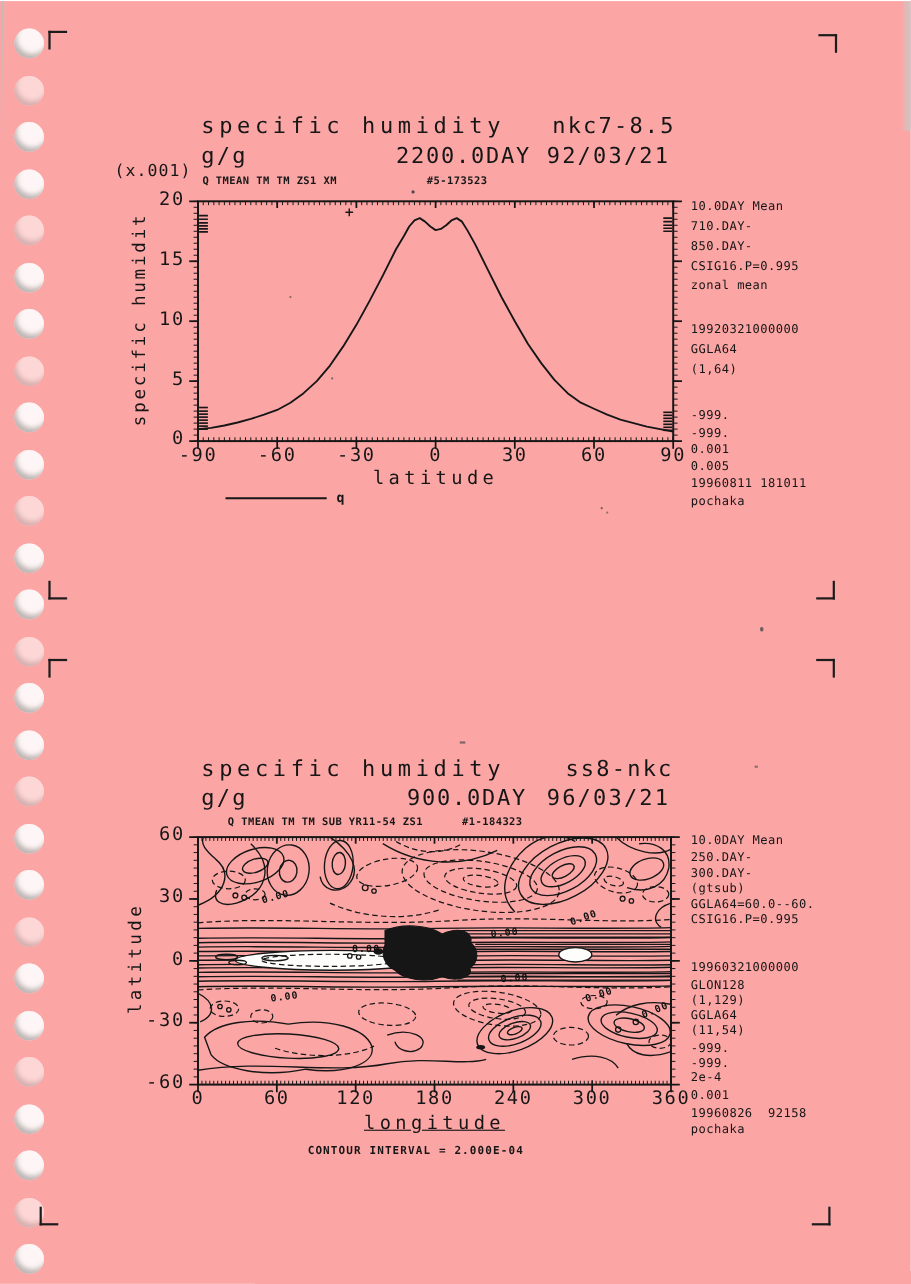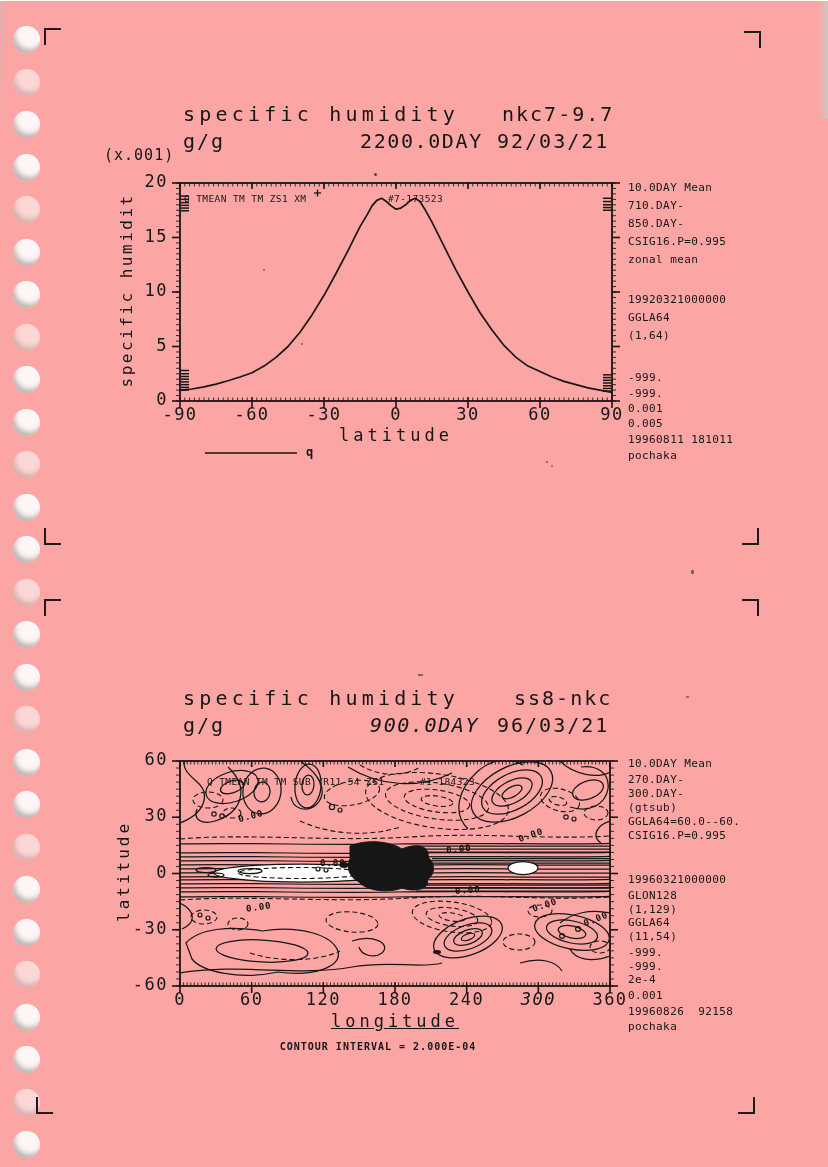--- a/index.html
+++ b/index.html
@@ -3,21 +3,21 @@
 <meta charset="utf-8">
 <style>
   html,body{margin:0;padding:0;}
   body{width:828px;height:1167px;background:#ffffff;position:relative;overflow:hidden;
        font-family:"DejaVu Sans Mono","Liberation Mono",monospace;}
   .paper{position:absolute;left:0;top:1px;width:828px;height:1167px;background:#fca5a5;}
   .lbl{position:absolute;color:#161616;white-space:pre;line-height:1.05;}
   .t20a{font-size:20px;letter-spacing:4.2px;}
   .t20b{font-size:20px;letter-spacing:1.6px;}
   .t20c{font-size:20px;letter-spacing:2px;}
-  .meta{font-size:9.5px;font-weight:normal;letter-spacing:0.4px;margin-top:34px;}
+  .meta{font-size:9.5px;font-weight:bold;letter-spacing:0.4px;}
   .scale{font-size:15px;letter-spacing:1px;}
   .tick{font-size:17px;letter-spacing:1.5px;text-align:center;}
   .ytick{font-size:17px;letter-spacing:1.5px;text-align:right;}
   .axisT{font-size:17px;letter-spacing:4px;text-align:center;}
   .vert{transform:rotate(-90deg);}
   .ann{font-size:11px;letter-spacing:0.4px;}
   .legend{font-size:12px;font-weight:bold;}
   .cint{font-size:10px;font-weight:bold;letter-spacing:1px;text-align:center;}
   .clabel{position:absolute;font-size:9px;font-weight:bold;letter-spacing:1px;color:#111;}
   .crop{position:absolute;width:15px;height:15px;border:0 solid #1c1c1c;}
@@ -855,35 +855,35 @@
         <circle cx="318" cy="868" r="2" fill="none" stroke="#161616" stroke-width="1.2"></circle>
         <circle cx="326" cy="869" r="2" fill="none" stroke="#161616" stroke-width="1.2"></circle>
         <circle cx="200" cy="914" r="2" fill="none" stroke="#161616" stroke-width="1.2"></circle>
         <circle cx="208" cy="917" r="2" fill="none" stroke="#161616" stroke-width="1.2"></circle>
         <circle cx="578" cy="928" r="2.4" fill="none" stroke="#161616" stroke-width="1.2"></circle>
         <circle cx="562" cy="935" r="2.4" fill="none" stroke="#161616" stroke-width="1.2"></circle>
       </g>
     </svg>
 
   <div class="lbl t20a" style="left:183px;top:103px;">specific humidity</div>
-  <div class="lbl t20c" style="left:502px;top:103px;">nkc7-9.7</div>
+  <div class="lbl t20c" style="left:502px;top:103px;">nkc7-8.5</div>
   <div class="lbl t20c" style="left:183px;top:130px;">g/g</div>
   <div class="lbl t20b" style="left:360px;top:130px;text-align:right;">2200.0DAY</div>
   <div class="lbl t20c" style="left:497px;top:130px;">92/03/21</div>
   <div class="lbl meta" style="left:184px;top:159px;">Q TMEAN TM TM ZS1 XM</div>
-  <div class="lbl meta" style="left:388px;top:159px;">#7-173523</div>
+  <div class="lbl meta" style="left:388px;top:159px;">#5-173523</div>
   <div class="lbl scale" style="left:104px;top:147px;">(x.001)</div>
   <div class="lbl axisT" style="left:316px;top:426px;width:160px;">latitude</div>
   <div class="lbl axisT vert" style="left:7px;top:281px;width:240px;letter-spacing:2.5px;font-size:16px;">specific humidit</div>
   <div class="lbl legend" style="left:306px;top:445px;">q</div>
 
   <div class="lbl t20a" style="left:183px;top:687px;">specific humidity</div>
   <div class="lbl t20c" style="left:514px;top:687px;">ss8-nkc</div>
   <div class="lbl t20c" style="left:183px;top:714px;">g/g</div>
-  <div class="lbl t20b" style="left:370px;top:714px;font-style:italic;">900.0DAY</div>
+  <div class="lbl t20b" style="left:370px;top:714px;">900.0DAY</div>
   <div class="lbl t20c" style="left:497px;top:714px;">96/03/21</div>
   <div class="lbl meta" style="left:184px;top:742px;padding-left:23px;">Q TMEAN TM TM SUB YR11-54 ZS1</div>
   <div class="lbl meta" style="left:420px;top:742px;">#1-184323</div>
   <div class="lbl axisT" style="left:315px;top:1012px;width:160px;text-decoration:underline;">longitude</div>
   <div class="lbl axisT vert" style="left:4px;top:862px;width:240px;letter-spacing:3px;font-size:16px;">latitude</div>
   <div class="lbl cint" style="left:228px;top:1041px;width:300px;">CONTOUR INTERVAL = 2.000E-04</div>
 
   <div id="labels">
       <div class="lbl tick" style="left:150px;top:405px;width:60px;">-90</div>
       <div class="lbl tick" style="left:222px;top:405px;width:60px;">-60</div>
@@ -909,29 +909,29 @@
       <div class="lbl ann" style="left:628px;top:387px;">-999.</div>
       <div class="lbl ann" style="left:628px;top:402px;">0.001</div>
       <div class="lbl ann" style="left:628px;top:417px;text-align:right;">0.005</div>
       <div class="lbl ann" style="left:628px;top:433px;">19960811 181011</div>
       <div class="lbl ann" style="left:628px;top:449px;">pochaka</div>
       <div class="lbl tick" style="left:150px;top:990px;width:60px;">0</div>
       <div class="lbl tick" style="left:221.66666666666666px;top:990px;width:60px;">60</div>
       <div class="lbl tick" style="left:293.3333333333333px;top:990px;width:60px;">120</div>
       <div class="lbl tick" style="left:365px;top:990px;width:60px;">180</div>
       <div class="lbl tick" style="left:436.66666666666663px;top:990px;width:60px;">240</div>
-      <div class="lbl tick" style="left:508.33333333333337px;top:990px;width:60px;font-style:italic;">300</div>
+      <div class="lbl tick" style="left:508.33333333333337px;top:990px;width:60px;">300</div>
       <div class="lbl tick" style="left:580px;top:990px;width:60px;">360</div>
       <div class="lbl ytick" style="left:112px;top:750px;width:56px;">60</div>
       <div class="lbl ytick" style="left:112px;top:806.25px;width:56px;">30</div>
       <div class="lbl ytick" style="left:112px;top:862.5px;width:56px;">0</div>
       <div class="lbl ytick" style="left:112px;top:918.75px;width:56px;">-30</div>
       <div class="lbl ytick" style="left:112px;top:975px;width:56px;">-60</div>
       <div class="lbl ann" style="left:628px;top:757px;">10.0DAY Mean</div>
-      <div class="lbl ann" style="left:628px;top:773px;">270.DAY-</div>
+      <div class="lbl ann" style="left:628px;top:773px;">250.DAY-</div>
       <div class="lbl ann" style="left:628px;top:787px;">300.DAY-</div>
       <div class="lbl ann" style="left:628px;top:801px;">(gtsub)</div>
       <div class="lbl ann" style="left:628px;top:815px;">GGLA64=60.0--60.</div>
       <div class="lbl ann" style="left:628px;top:829px;">CSIG16.P=0.995</div>
       <div class="lbl ann" style="left:628px;top:873px;">19960321000000</div>
       <div class="lbl ann" style="left:628px;top:889px;">GLON128</div>
       <div class="lbl ann" style="left:628px;top:903px;">(1,129)</div>
       <div class="lbl ann" style="left:628px;top:916px;">GGLA64</div>
       <div class="lbl ann" style="left:628px;top:930px;">(11,54)</div>
       <div class="lbl ann" style="left:628px;top:946px;">-999.</div>

